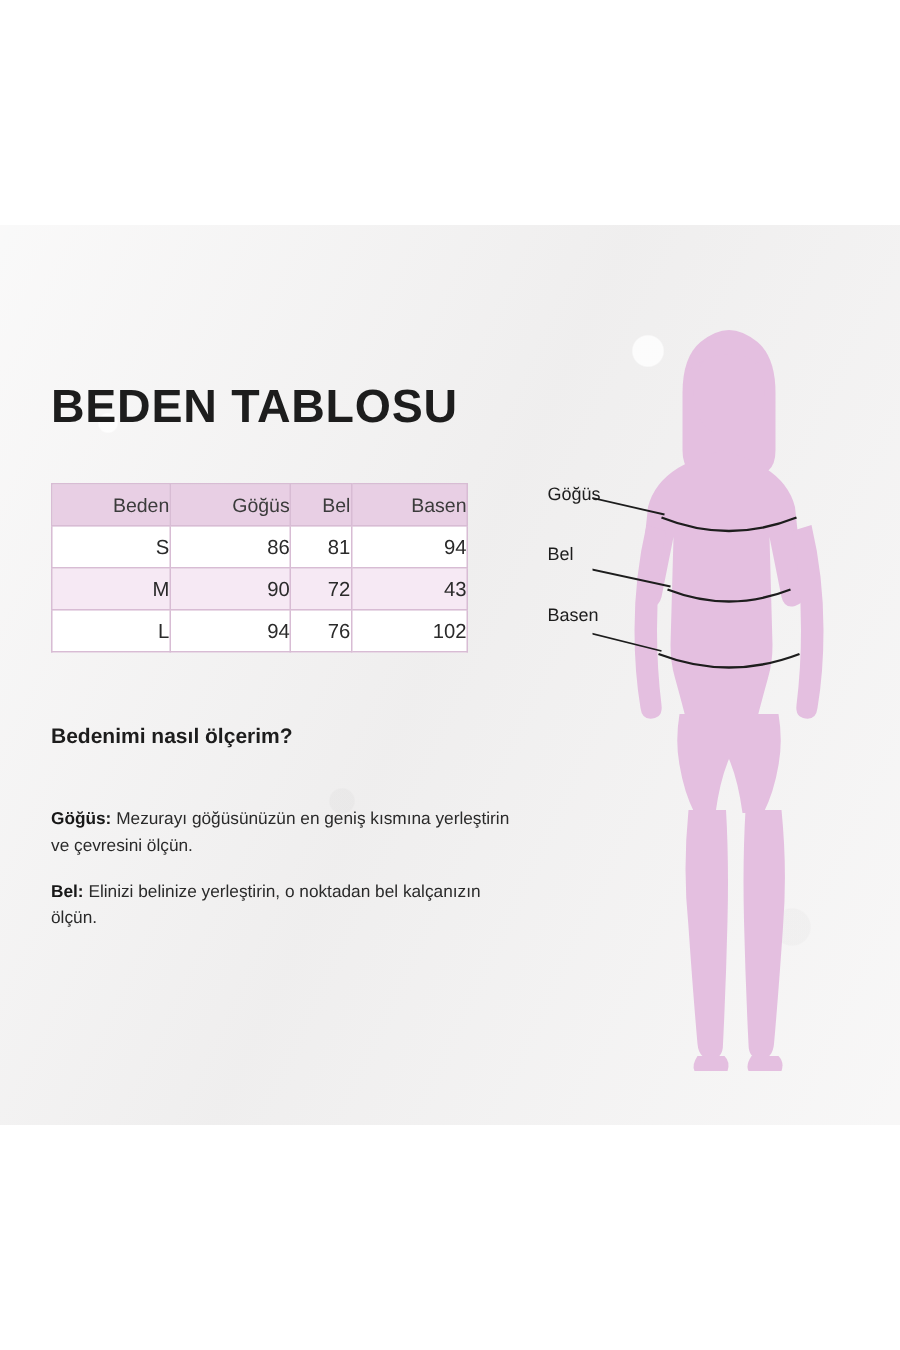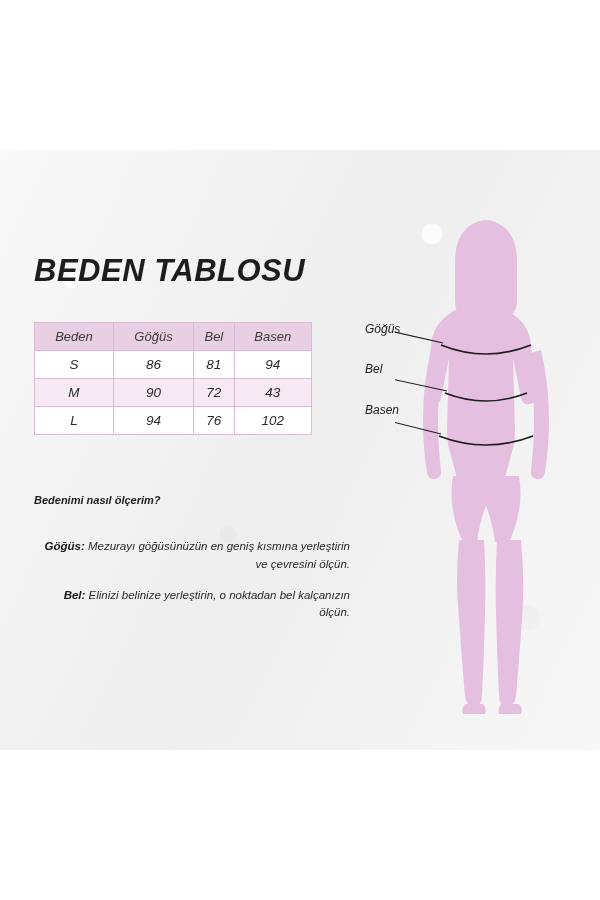--- a/index.html
+++ b/index.html
@@ -20,21 +20,20 @@
     background: #ffffff;
   }
   .panel {
     position: absolute;
     left: 0;
     top: 150px;
     width: 600px;
     height: 600px;
     background: #f3f2f2;
     overflow: hidden;
-    font-style: italic;
   }
   
   .panel:before {
     content: "";
     position: absolute;
     inset: 0;
     background:
       radial-gradient(circle at 12% 22%, rgba(255,255,255,0.85) 0 6px, rgba(0,0,0,0) 7px),
       radial-gradient(circle at 38% 64%, rgba(0,0,0,0.025) 0 8px, rgba(0,0,0,0) 9px),
       radial-gradient(circle at 72% 14%, rgba(255,255,255,0.8) 0 10px, rgba(0,0,0,0) 11px),
@@ -64,51 +63,50 @@
     top: 172px;
     width: 278px;
     border-collapse: collapse;
     font-size: 13.5px;
     color: #2a2a2a;
   }
   .size-table th,
   .size-table td {
     border: 1px solid #d8bcd4;
     height: 27px;
-    text-align: center;
+    text-align: right;
     font-weight: normal;
     padding: 0;
   }
   .size-table thead th {
     background: #e8cfe4;
     color: #3b3b3b;
     font-size: 13px;
   }
   .size-table tbody tr:nth-child(odd) td {
     background: #ffffff;
   }
   .size-table tbody tr:nth-child(even) td {
     background: #f6e9f4;
   }
 
   
   .howto-title {
     position: absolute;
     left: 34px;
-    top: 344px;
-    font-size: 11px;
+    top: 332px;
+    font-size: 14px;
     font-weight: bold;
     color: #1d1d1d;
   }
   .howto-list {
     position: absolute;
     left: 34px;
     top: 388px;
     width: 316px;
-    text-align: right;
   }
   .howto-item {
     font-size: 11.5px;
     line-height: 1.55;
     color: #2a2a2a;
     margin-bottom: 13px;
   }
   .howto-item b {
     font-weight: bold;
     color: #171717;

